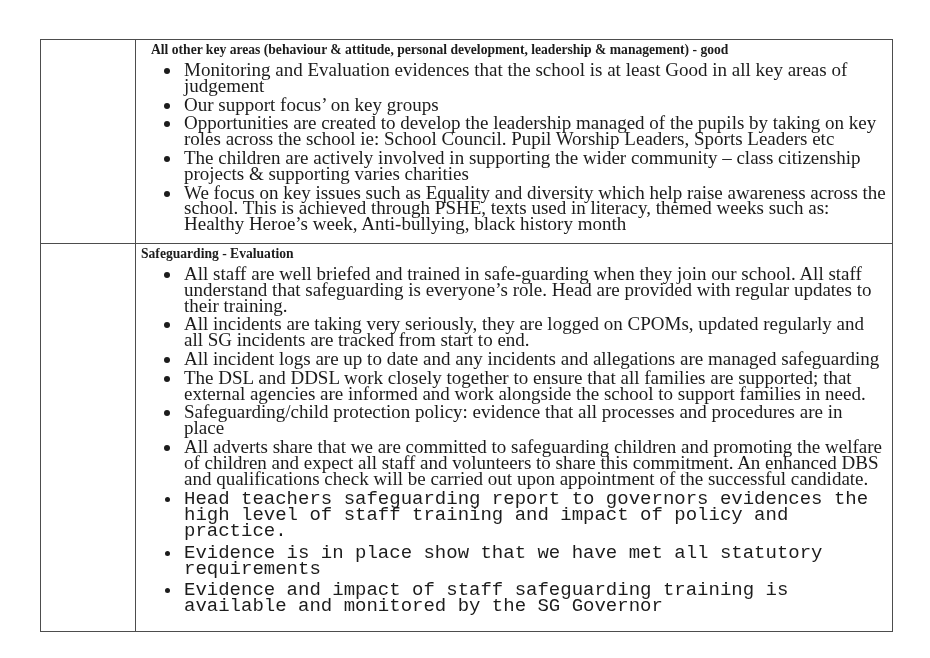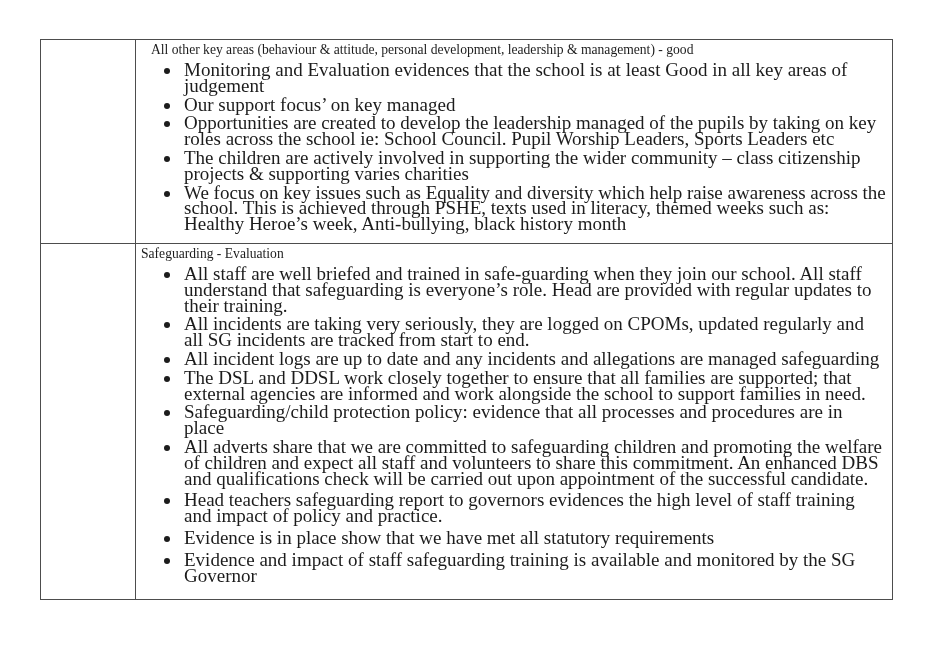--- a/index.html
+++ b/index.html
@@ -29,59 +29,60 @@
     background: #ffffff;
   }
   col.c-label { width: 95px; }
   td.cell-content {
     padding: 2px 6px 8px 5px;
   }
   td.cell-content.row2 {
     padding-bottom: 13px;
   }
   .section-header {
-    font-weight: normal;
+    font-weight: bold;
     font-size: 13.6px;
     line-height: 16px;
     white-space: nowrap;
   }
   .section-header.indented {
     padding-left: 10px;
   }
   ul.bullets {
     margin: 4px 0 0 0;
     padding: 0 0 0 41px;
     list-style-type: disc;
   }
   ul.bullets li {
     font-size: 19px;
     line-height: 15.8px;
     margin: 0 0 3px 0;
     padding-left: 2px;
   }
   ul.bullets li.spaced {
     margin-top: 6px;
+    font-family: Liberation Mono, monospace;
   }
 </style>
 </head>
 <body>
 
 <table class="doc-table">
   <colgroup>
     <col class="c-label">
     <col class="c-content">
   </colgroup>
   <tbody>
       <tr>
     <td class="cell-label" style="height:140px;"></td>
     <td class="cell-content">
       <div class="section-header indented">All other key areas (behaviour &amp; attitude, personal development, leadership &amp; management) - good</div>
       <ul class="bullets">
         <li>Monitoring and Evaluation evidences that the school is at least Good in all key areas of judgement</li>
-        <li>Our support focus’ on key managed</li>
+        <li>Our support focus’ on key groups</li>
         <li>Opportunities are created to develop the leadership managed of the pupils by taking on key roles across the school ie: School Council. Pupil Worship Leaders, Sports Leaders etc</li>
         <li>The children are actively involved in supporting the wider community – class citizenship projects &amp; supporting varies charities</li>
         <li>We focus on key issues such as Equality and diversity which help raise awareness across the school. This is achieved through PSHE, texts used in literacy, themed weeks such as: Healthy Heroe’s week, Anti-bullying, black history month</li>
       </ul>
     </td>
   </tr>
   <tr>
     <td class="cell-label" style="height:291px;"></td>
     <td class="cell-content row2">
       <div class="section-header">Safeguarding - Evaluation</div>

